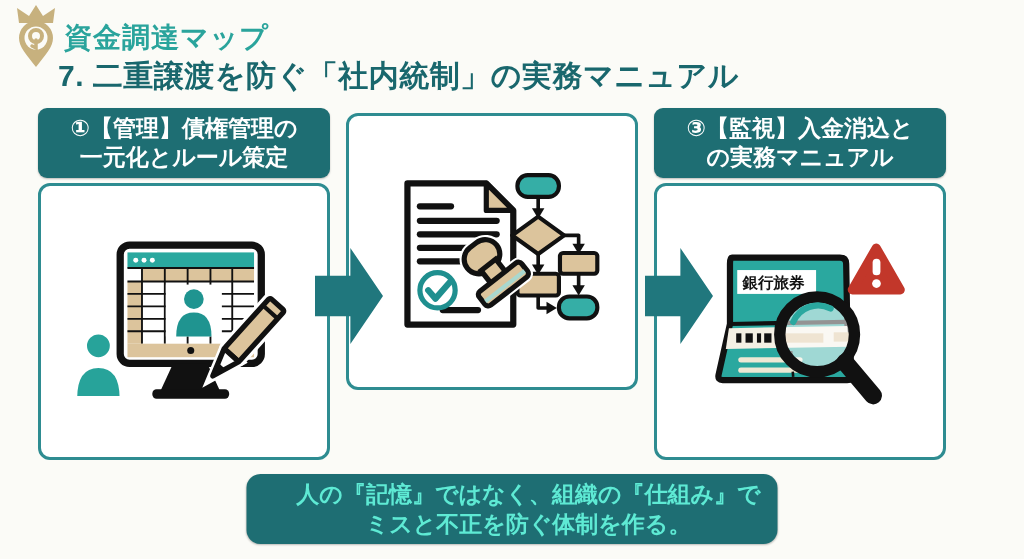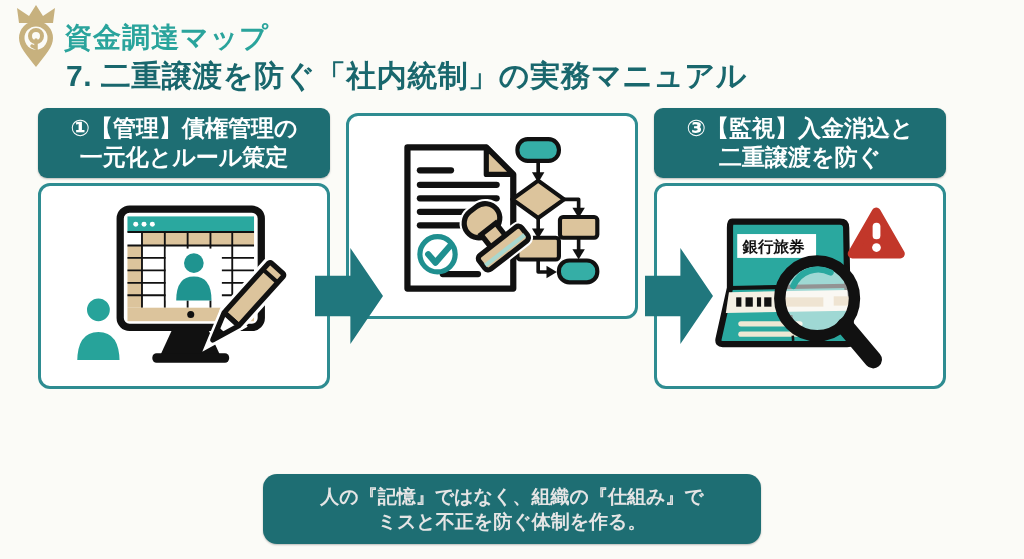--- a/index.html
+++ b/index.html
@@ -10,58 +10,58 @@
     color:#111;
   }
   
   .brand-logo{position:absolute;left:10px;top:1px;}
   .brand-name{
     position:absolute;left:64px;top:19px;
     font-size:28px;font-weight:bold;color:#2aa49c;letter-spacing:1px;font-family:Liberation Serif, serif;
   }
   .page-title{
     position:absolute;left:58px;top:56px;
-    font-size:30px;font-weight:bold;color:#19676d;letter-spacing:0.5px;margin-left:8px;
+    font-size:30px;font-weight:bold;color:#19676d;letter-spacing:0.5px;
   }
   
   .steps{
     position:absolute;left:38px;top:108px;width:952px;
     display:grid;grid-template-columns:292px 292px 292px;column-gap:16px;
   }
   .step{display:flex;flex-direction:column;}
   .step-header{
     height:70px;background:#1e6e73;border-radius:9px;
     color:#fff;font-weight:bold;font-size:23px;line-height:1.28;
     display:flex;align-items:center;justify-content:center;text-align:center;
     white-space:pre-line;box-shadow:0 1px 2px rgba(0,0,0,.25);
   }
   .step-body{
-    margin-top:5px;height:206px;box-sizing:border-box;
+    margin-top:5px;height:277px;box-sizing:border-box;
     background:#fff;border:3px solid #2e8c91;border-radius:12px;
     display:flex;flex-direction:column;align-items:center;
   }
   .icon-wrap{flex:1;display:flex;align-items:center;justify-content:center;padding-top:4px;}
   .step-text{
     font-size:20.5px;font-weight:bold;line-height:1.4;text-align:center;
     white-space:pre-line;margin:0 6px 12px 6px;
   }
   
   .flow-arrow{
     position:absolute;top:140px;width:68px;height:96px;background:#20777d;
     clip-path:polygon(0 29%,52% 29%,52% 0,100% 50%,52% 100%,52% 71%,0 71%);
   }
   .flow-arrow.a1{left:277px;}
   .flow-arrow.a2{left:607px;}
   
   .conclusion{
     position:absolute;left:50%;transform:translateX(-50%);top:474px;
     width:498px;height:70px;background:#1e6e73;border-radius:14px;
-    color:#e5e5e5;font-weight:bold;font-size:19px;line-height:1.32;
+    color:#5eead4;font-weight:bold;font-size:23px;line-height:1.32;
     display:flex;align-items:center;justify-content:center;text-align:center;
-    white-space:pre-line;box-shadow:0 1px 2px rgba(0,0,0,.25);
+    white-space:pre-line;box-shadow:0 1px 2px rgba(0,0,0,.25);padding-left:33px;
   }
   svg{display:block;}
 </style>
 </head>
 <body>
 
 <div class="brand-logo">
   <svg width="52" height="68" viewBox="0 0 52 68">
     <path d="M9,22 L7,7 L19,15 L26,4 L33,15 L45,7 L43,22 Z" fill="#c7b17e"></path>
     <path d="M26,20 a17,17 0 0 1 17,17 c0,9 -7,16 -17,29 c-10,-13 -17,-20 -17,-29 a17,17 0 0 1 17,-17 z" fill="#c7b17e"></path>
@@ -180,21 +180,21 @@
             <rect x="93" y="101" width="52" height="17" rx="4" fill="#dcc49c" stroke="#111" stroke-width="5"></rect>
             <line x1="95" y1="112" x2="143" y2="112" stroke="#a8d8cf" stroke-width="4"></line>
           </g>
         </svg>
       </div>
     </div>
   </div>
 
   <div class="step">
     <div class="step-header">③【監視】入金消込と
-二重譲渡を防ぐ</div>
+の実務マニュアル</div>
     <div class="step-body">
       <div class="icon-wrap">
         <svg width="240" height="166" viewBox="0 0 215 160">
 
           <g>
             <path d="M42,16 H146 Q152,16 152,22 L153,78 L158,130 Q158,134 153,134 H33 Q28,134 29,129 L40,80 L40,22 Q40,16 42,16 Z" fill="#2aa89f" stroke="#111" stroke-width="6" stroke-linejoin="round"></path>
             <rect x="47" y="28" width="76" height="23" fill="#fff"></rect>
             <text x="52" y="45" font-size="15" font-weight="bold" fill="#111" font-family="'Liberation Sans','DejaVu Sans',sans-serif">銀行旅券</text>
             <line x1="40" y1="80" x2="153" y2="78" stroke="#111" stroke-width="4"></line>
             <polygon points="39,84 153,82 155,102 36,104" fill="#f4f0e4"></polygon>

